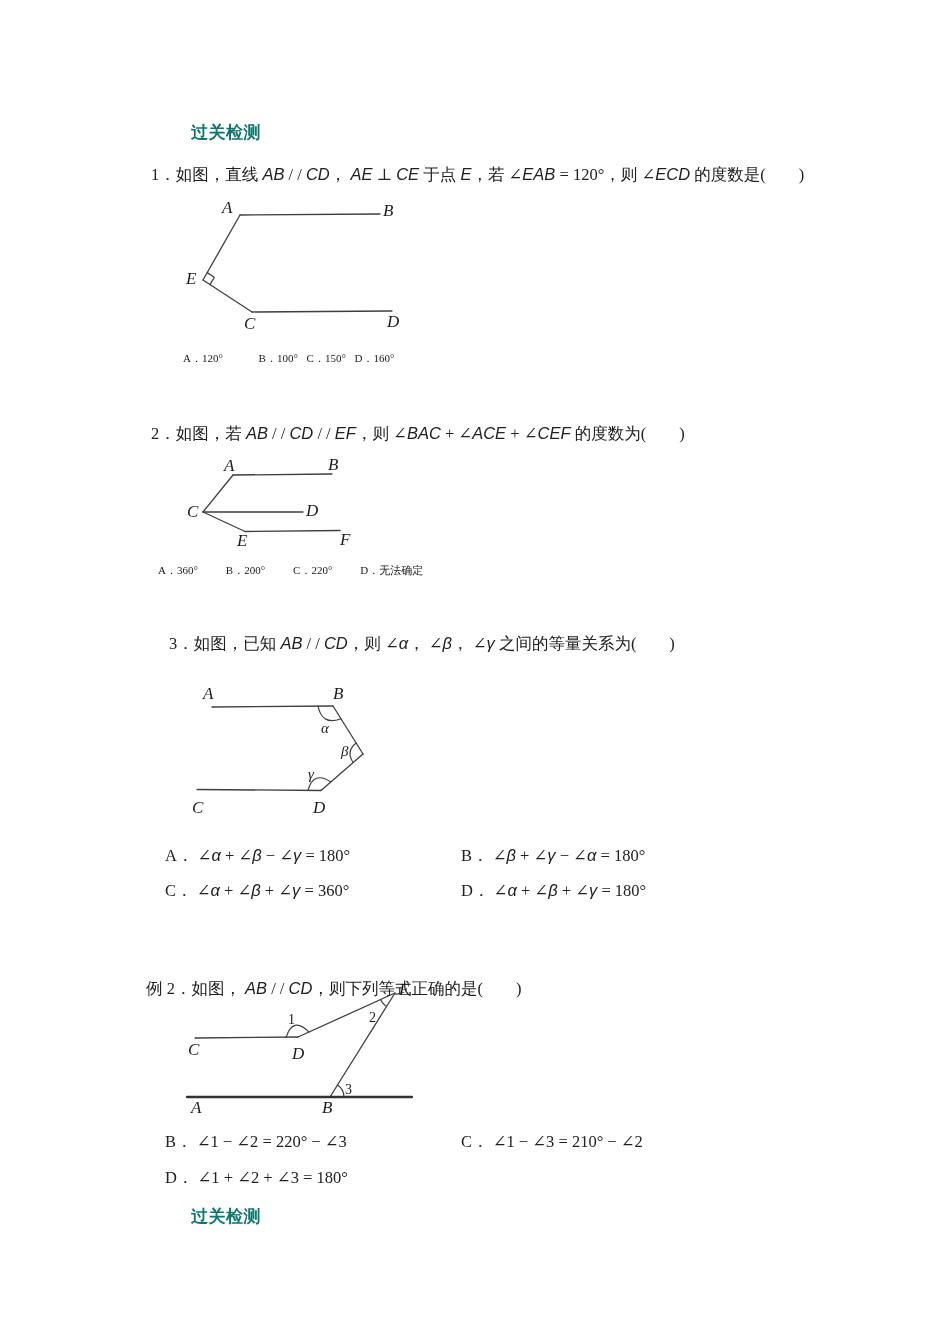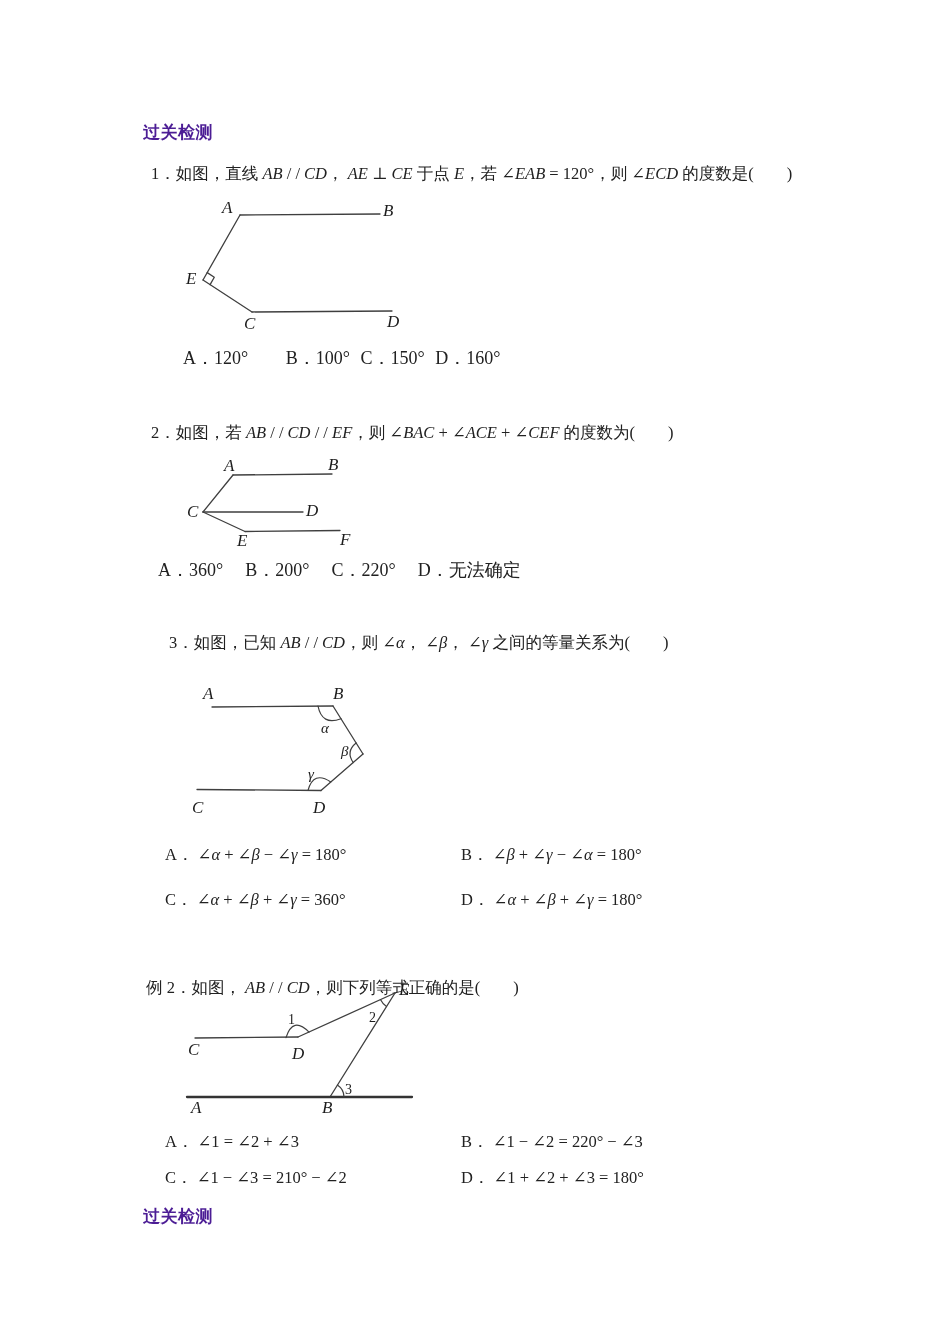--- a/index.html
+++ b/index.html
@@ -4,31 +4,31 @@
 <style>
   html,body{margin:0;padding:0;}
   body{
     width:950px;height:1344px;background:#ffffff;position:relative;
     font-family:"Liberation Serif","DejaVu Serif",serif;color:#212121;
     overflow:hidden;
   }
   .abs{position:absolute;}
   .sec-title{
     font-family:"Liberation Sans","DejaVu Sans",sans-serif;
-    font-weight:700;font-size:17px;color:#4c1d95;letter-spacing:.5px;
+    font-weight:700;font-size:17px;color:#0f766e;letter-spacing:.5px;margin-left:48px;
   }
   .stmt{font-size:16.5px;line-height:22px;white-space:nowrap;}
-  .math{font-family:Liberation Serif, serif;font-style:italic;text-align:center;}
-  .opts-row{font-size:18px;line-height:22px;white-space:nowrap;}
+  .math{font-family:Liberation Sans, sans-serif;font-style:italic;text-align:center;}
+  .opts-row{font-size:11px;line-height:22px;white-space:nowrap;}
   .opts-p1 span:nth-child(1){margin-right:33px;}
   .opts-p1 span:nth-child(2){margin-right:6px;}
   .opts-p1 span:nth-child(3){margin-right:6px;}
-  .opts-p2{display:flex;gap:22px;}
+  .opts-p2{display:flex;gap:28px;}
   .opts-grid{
-    display:grid;grid-template-columns:296px auto;row-gap:23px;
+    display:grid;grid-template-columns:296px auto;row-gap:12px;
     font-size:16.5px;line-height:22px;white-space:nowrap;
   }
   .opts-grid.g2{row-gap:14px;}
   svg.fig path{fill:none;stroke:#3f3f3f;stroke-width:1.3;stroke-linecap:round;stroke-linejoin:round;}
   svg.fig path.thick{stroke-width:2.3;stroke:#333;}
   svg.fig path.arc{stroke-width:1.2;}
   svg.fig text{
     font-family:"Liberation Serif","DejaVu Serif",serif;
     font-style:italic;font-size:17px;fill:#1d1d1d;
   }
@@ -135,21 +135,20 @@
     <text x="3" y="73">C</text>
     <text x="107" y="77">D</text>
     <text x="6" y="131">A</text>
     <text x="137" y="131">B</text>
     <text class="num" x="103" y="42">1</text>
     <text class="num" x="184" y="40">2</text>
     <text class="num" x="160" y="112">3</text>
   </svg>
 
   <div class="opts-grid g2 abs" style="left:165px;top:1131px">
-    <span>A． ∠1 = ∠2 + ∠3</span>
     <span>B． ∠1 − ∠2 = 220° − ∠3</span>
     <span>C． ∠1 − ∠3 = 210° − ∠2</span>
     <span>D． ∠1 + ∠2 + ∠3 = 180°</span>
   </div>
 
   <div class="sec-title abs" style="left:143px;top:1205px">过关检测</div>
 
 </div>
 
 </body></html>

